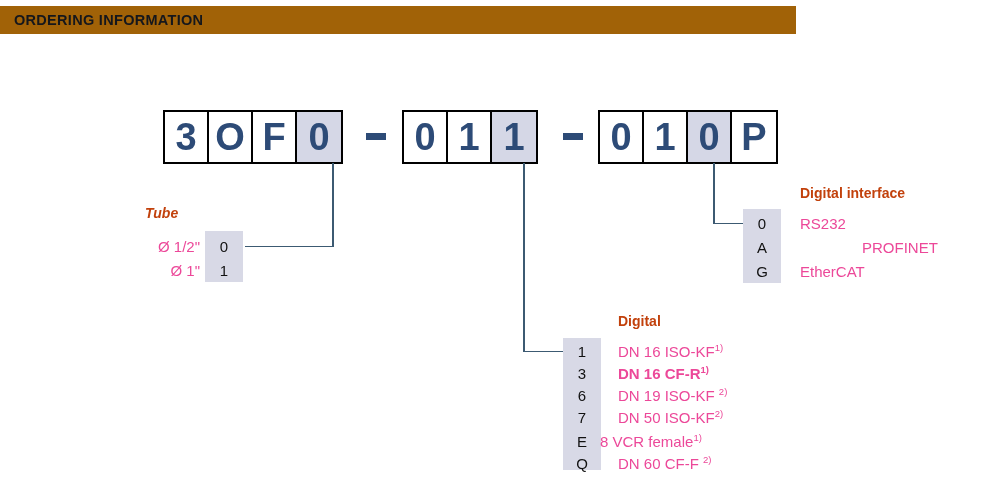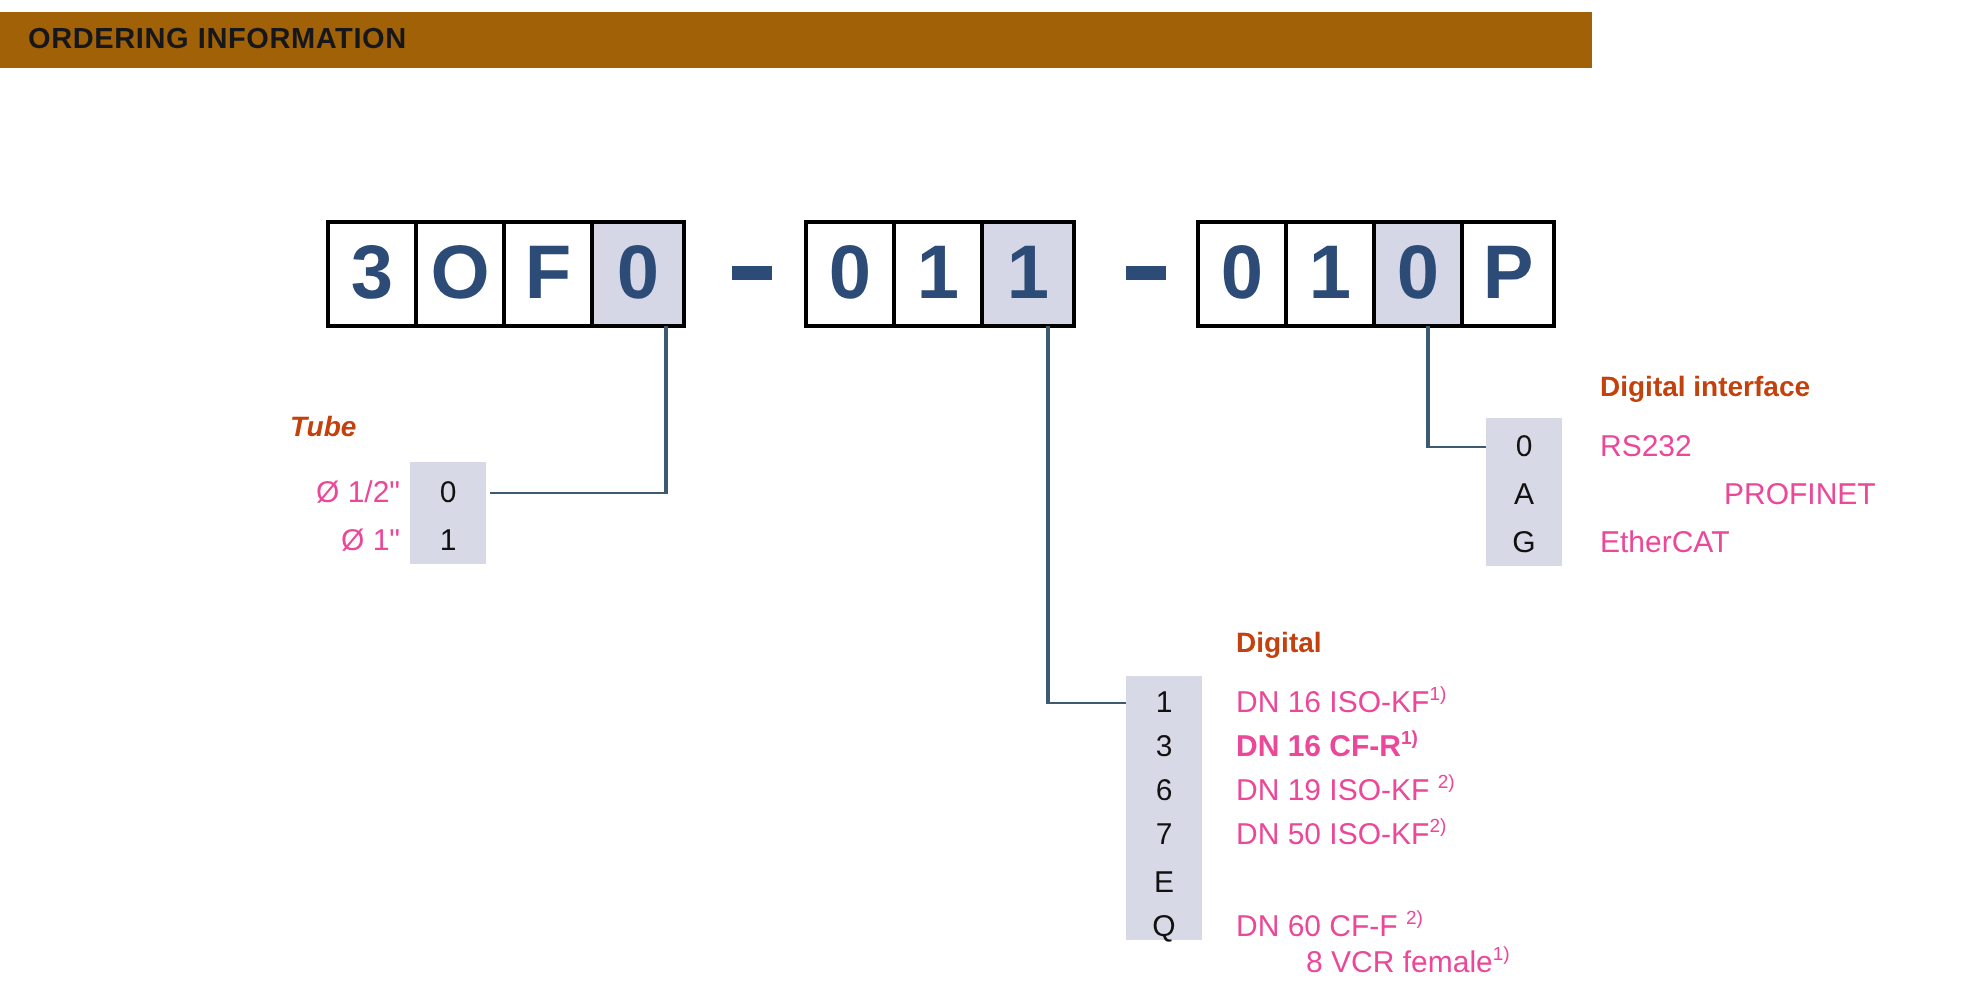--- a/index.html
+++ b/index.html
@@ -190,21 +190,21 @@
     </div>
     <div class="opt-label" style="left:618px; top:366px;font-weight:bold;">
       <span>DN 16 CF-R</span><sup>1)</sup>
     </div>
     <div class="opt-label" style="left:618px; top:388px;">
       <span>DN 19 ISO-KF</span>&nbsp;<sup>2)</sup>
     </div>
     <div class="opt-label" style="left:618px; top:410px;">
       <span>DN 50 ISO-KF</span><sup>2)</sup>
     </div>
-    <div class="opt-label" style="left:653px; top:434px;margin-top:40px;">
+    <div class="opt-label" style="left:600px; top:434px;">
       <span>8 VCR female</span><sup>1)</sup>
     </div>
     <div class="opt-label" style="left:618px; top:456px;">
       <span>DN 60 CF-F</span>&nbsp;<sup>2)</sup>
     </div>
   </div>
 
   <div class="opt-block">
     <div class="opt-heading" style="left:800px; top:185px;">Digital interface</div>
 

